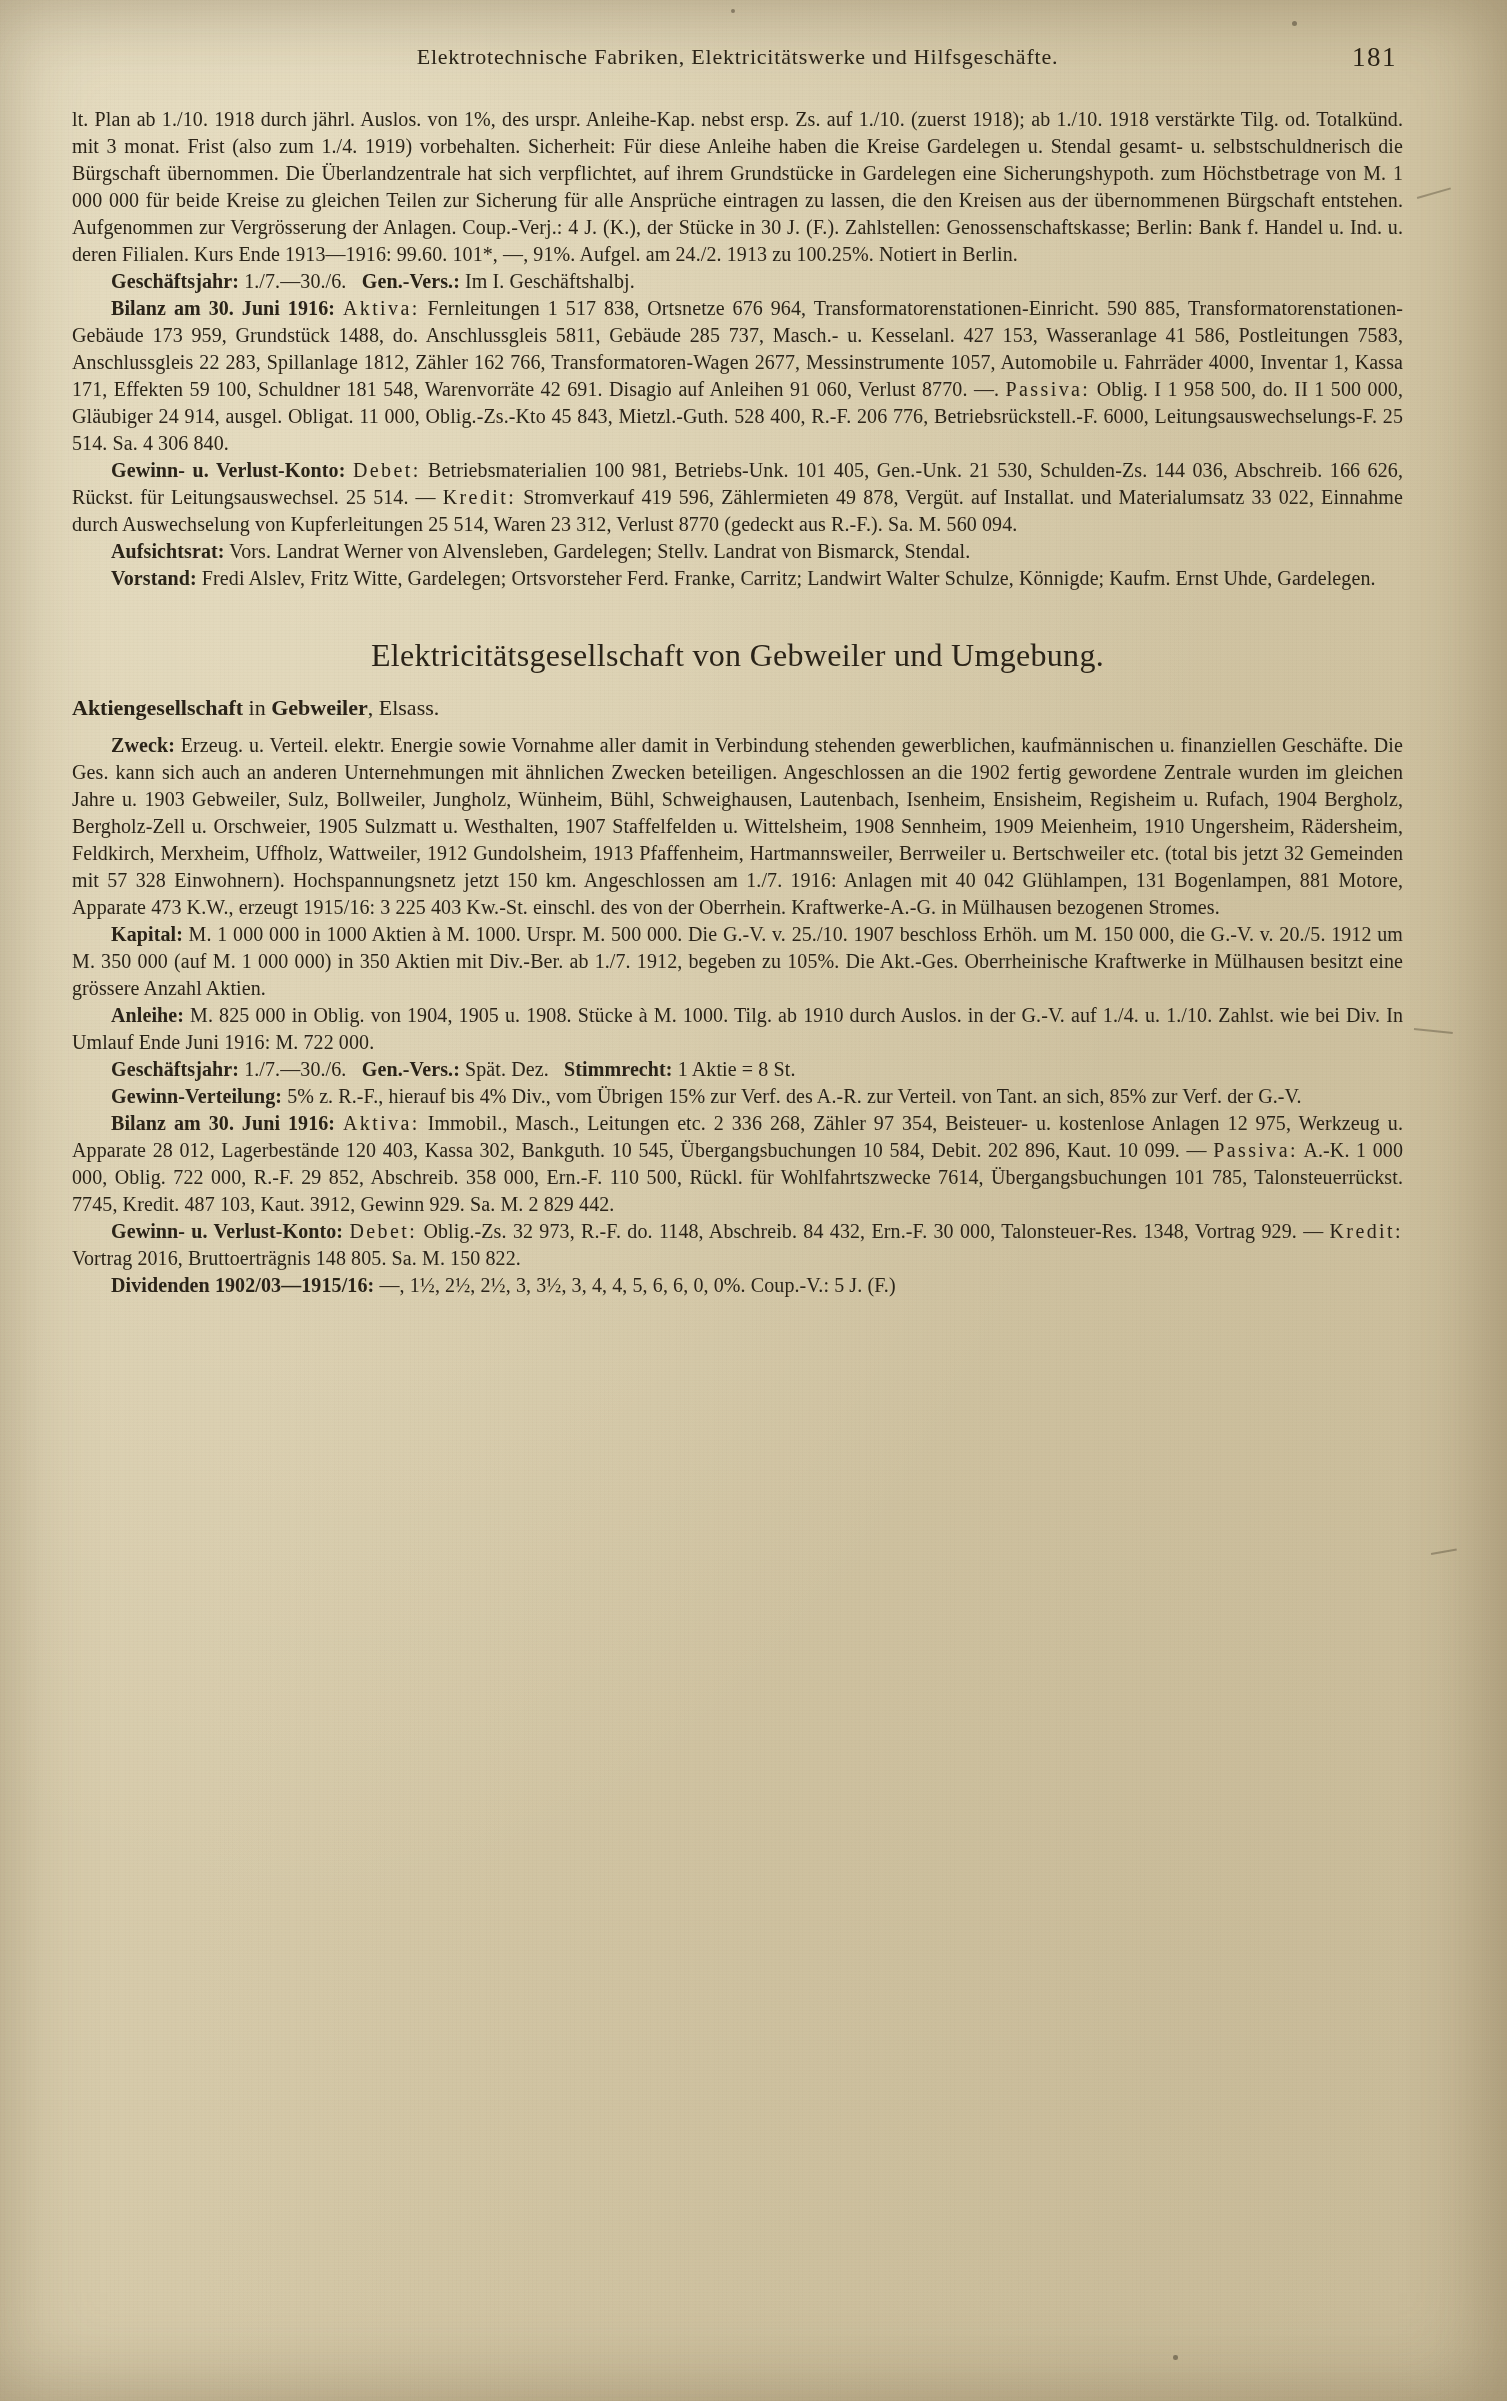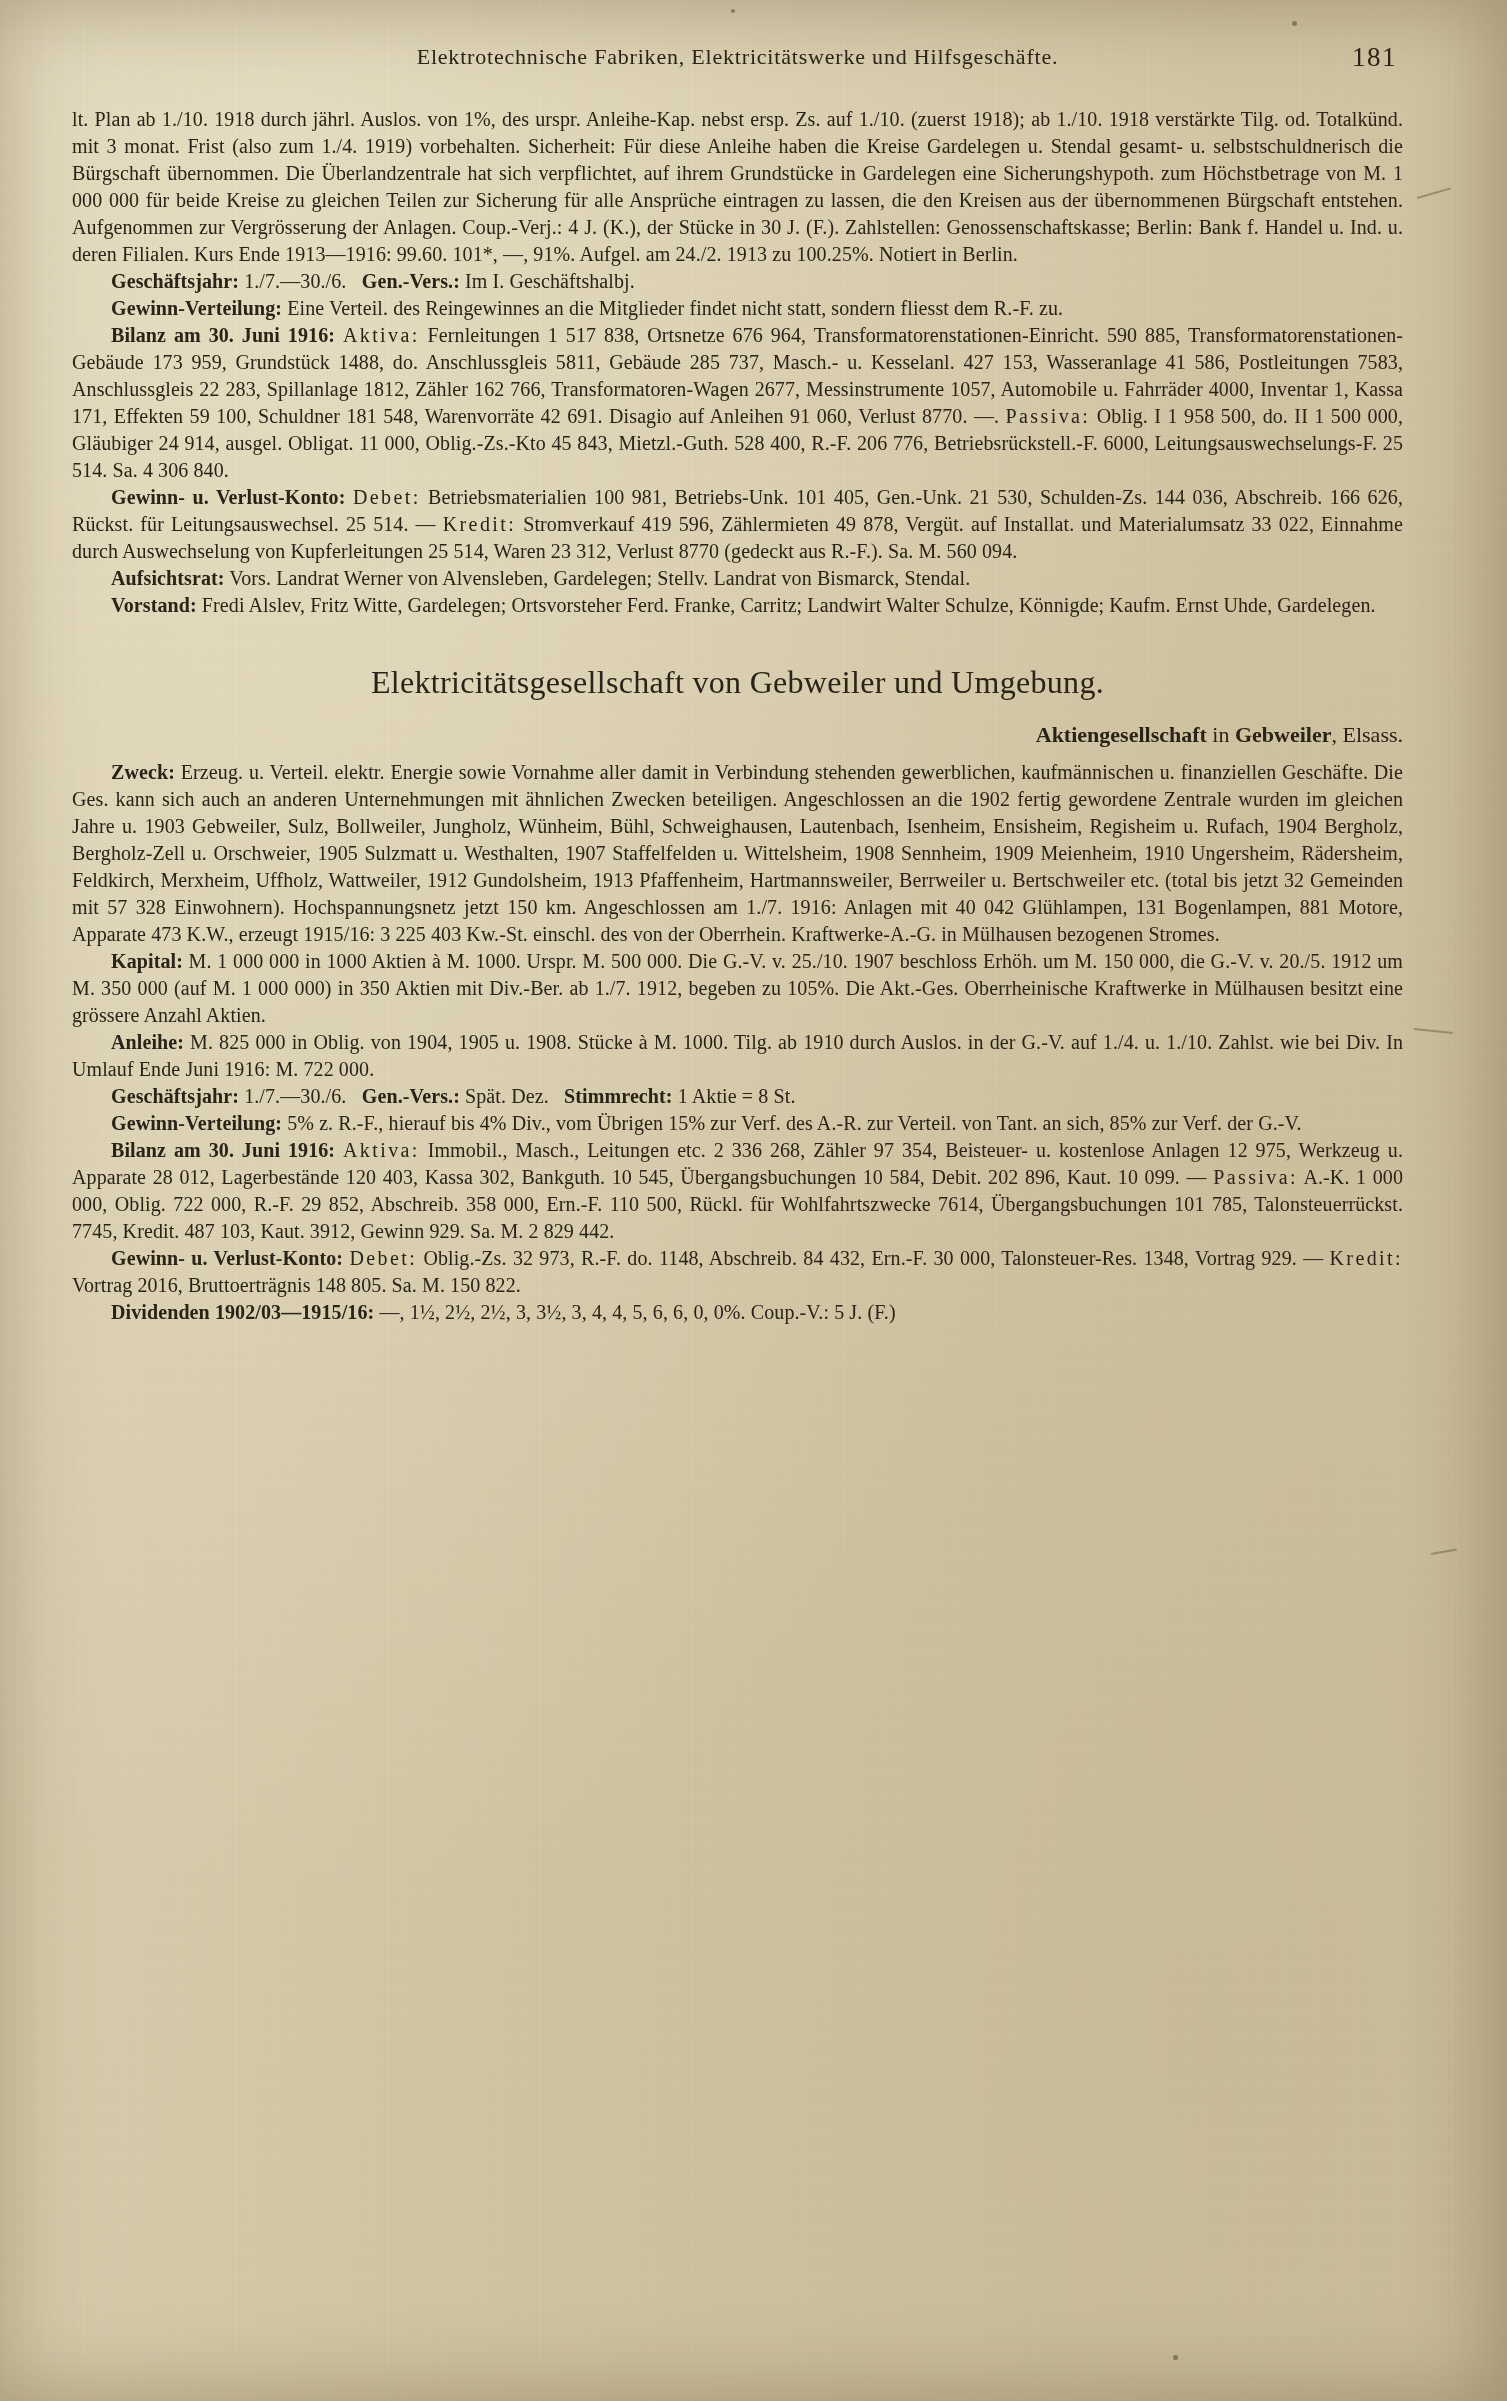--- a/index.html
+++ b/index.html
@@ -85,21 +85,21 @@
   }
   .sec-title {
     text-align: center;
     font-size: 32px;
     letter-spacing: 0.3px;
     line-height: 39px;
     margin-bottom: 19px;
     white-space: nowrap;
   }
   .sec-sub {
-    text-align: right;
+    text-align: left;
     font-size: 22px;
     line-height: 27px;
     margin-bottom: 10.6px;
   }
   .sec-sub .b { font-weight: bold; }
 
   
   .mark { position: absolute; background: #4a4334; border-radius: 50%; opacity: .55; }
   .scratch {
     position: absolute;
@@ -124,24 +124,20 @@
 
       <p class="body">lt. Plan ab 1./10. 1918 durch jährl. Auslos. von 1%, des urspr. Anleihe-Kap. nebst ersp. Zs. auf 1./10. (zuerst 1918); ab 1./10. 1918 verstärkte Tilg. od. Totalkünd. mit 3 monat. Frist (also zum 1./4. 1919) vorbehalten. Sicherheit: Für diese Anleihe haben die Kreise Gardelegen u. Stendal gesamt- u. selbstschuldnerisch die Bürgschaft übernommen. Die Überlandzentrale hat sich verpflichtet, auf ihrem Grundstücke in Gardelegen eine Sicherungshypoth. zum Höchstbetrage von M. 1 000 000 für beide Kreise zu gleichen Teilen zur Sicherung für alle Ansprüche eintragen zu lassen, die den Kreisen aus der übernommenen Bürgschaft entstehen. Aufgenommen zur Vergrösserung der Anlagen. Coup.-Verj.: 4 J. (K.), der Stücke in 30 J. (F.). Zahlstellen: Genossenschaftskasse; Berlin: Bank f. Handel u. Ind. u. deren Filialen. Kurs Ende 1913—1916: 99.60. 101*, —, 91%. Aufgel. am 24./2. 1913 zu 100.25%. Notiert in Berlin.</p>
 
       <p class="body ind">
         <span class="b">Geschäftsjahr:</span>
         <span>1./7.—30./6.</span>
         &nbsp;&nbsp;<span class="b">Gen.-Vers.:</span>
         <span>Im I. Geschäftshalbj.</span>
       </p>
 
-      <p class="body ind">
-        <span class="b">Gewinn-Verteilung:</span>
-        <span>Eine Verteil. des Reingewinnes an die Mitglieder findet nicht statt, sondern fliesst dem R.-F. zu.</span>
-      </p>
 
       <p class="body ind">
         <span class="b">Bilanz am 30. Juni 1916:</span>
         <span class="sp">Aktiva:</span>
         <span>Fernleitungen 1 517 838, Ortsnetze 676 964, Transformatorenstationen-Einricht. 590 885, Transformatorenstationen-Gebäude 173 959, Grundstück 1488, do. Anschlussgleis 5811, Gebäude 285 737, Masch.- u. Kesselanl. 427 153, Wasseranlage 41 586, Postleitungen 7583, Anschlussgleis 22 283, Spillanlage 1812, Zähler 162 766, Transformatoren-Wagen 2677, Messinstrumente 1057, Automobile u. Fahrräder 4000, Inventar 1, Kassa 171, Effekten 59 100, Schuldner 181 548, Warenvorräte 42 691. Disagio auf Anleihen 91 060, Verlust 8770. —.</span>
         <span class="sp">Passiva:</span>
         <span>Oblig. I 1 958 500, do. II 1 500 000, Gläubiger 24 914, ausgel. Obligat. 11 000, Oblig.-Zs.-Kto 45 843, Mietzl.-Guth. 528 400, R.-F. 206 776, Betriebsrückstell.-F. 6000, Leitungsauswechselungs-F. 25 514. Sa. 4 306 840.</span>
       </p>
 
       <p class="body ind">

